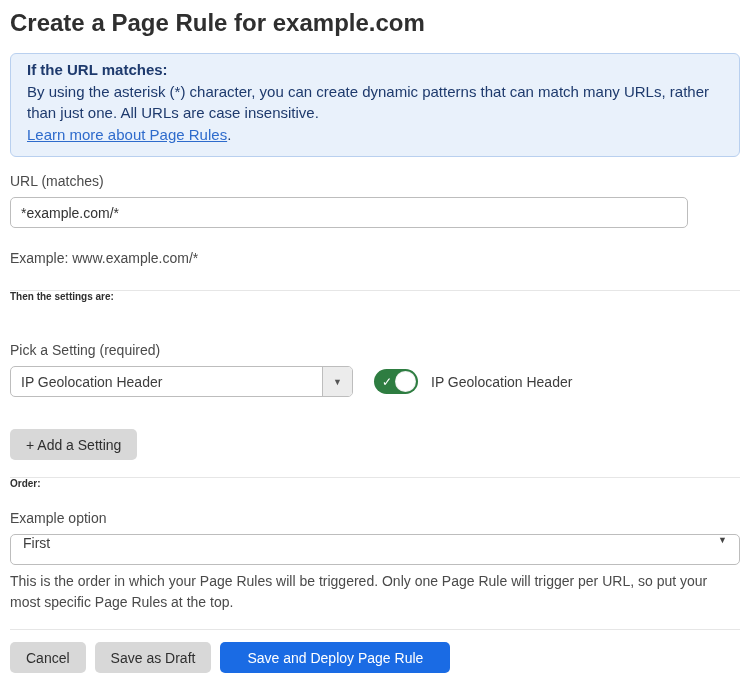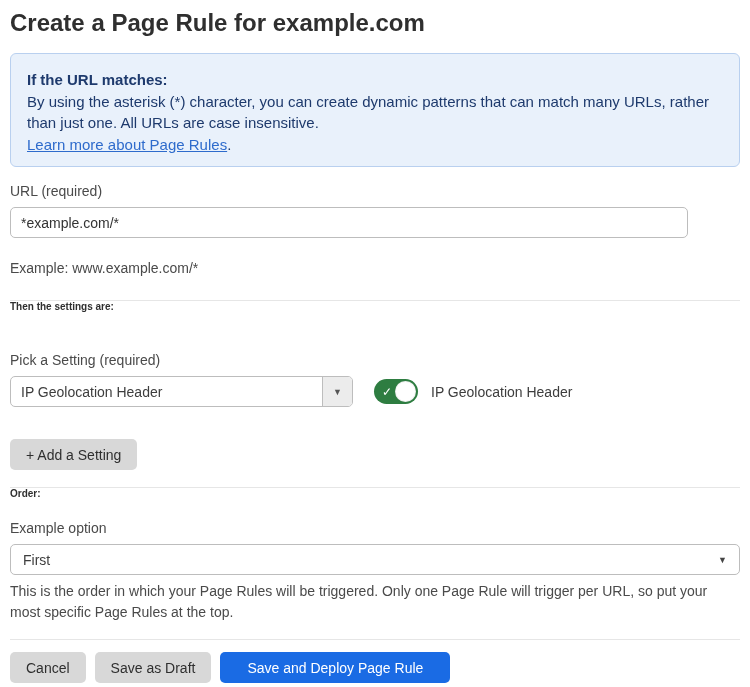--- a/index.html
+++ b/index.html
@@ -18,21 +18,21 @@
     font-weight: bold;
     color: #2f2f2f;
     line-height: 24px;
   }
 
   .info-box {
     margin-top: 18px;
     background: #e9f1fb;
     border: 1px solid #b9d0ef;
     border-radius: 6px;
-    padding: 15px 16px 11px 16px;
+    padding: 5px 16px 11px 16px;
     font-size: 15px;
     line-height: 21.5px;
     color: #1e3a6d;
   }
   .info-box .info-heading { font-weight: bold; }
   .info-box a.info-link {
     color: #2e6bcc;
     text-decoration: underline;
     cursor: pointer;
   }
@@ -168,21 +168,20 @@
   .add-setting-btn { margin-top: 32px; }
 
   .select-box {
     margin-top: 8px;
     width: 730px;
     height: 31px;
     border: 1px solid #bdbdbd;
     border-radius: 5px;
     background: #ffffff;
     display: flex;
-    align-items: center;
     justify-content: space-between;
     padding: 0 12px;
     font-size: 14px;
     color: #3d3d3d;
     cursor: pointer;
   }
   .select-box .select-arrow { font-size: 9px; color: #444444; }
 
   .order-helper { margin-top: 6px; width: 730px; }
 
@@ -201,21 +200,21 @@
 <div class="container">
 
   <h1 class="page-title">Create a Page Rule for example.com</h1>
 
   <div class="info-box">
     <div class="info-heading">If the URL matches:</div>
     <div class="info-body">By using the asterisk (*) character, you can create dynamic patterns that can match many URLs, rather than just one. All URLs are case insensitive.</div>
     <div><a class="info-link">Learn more about Page Rules</a><span class="info-link-suffix">.</span></div>
   </div>
 
-  <div class="field-label">URL (required)</div>
+  <div class="field-label">URL (matches)</div>
   <input class="text-input" type="text" value="*example.com/*" style="">
   <div class="helper-text">Example: www.example.com/*</div>
 
   <hr class="divider">
 
   <div class="section-heading">Then the settings are:</div>
 
   <div class="field-label sub-label">Pick a Setting (required)</div>
 
   <div class="setting-row">

